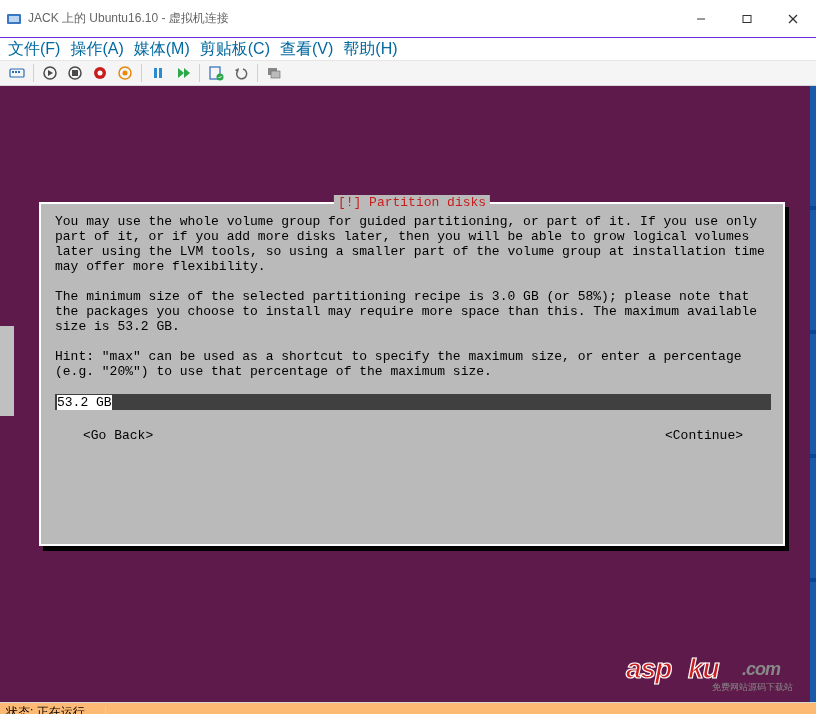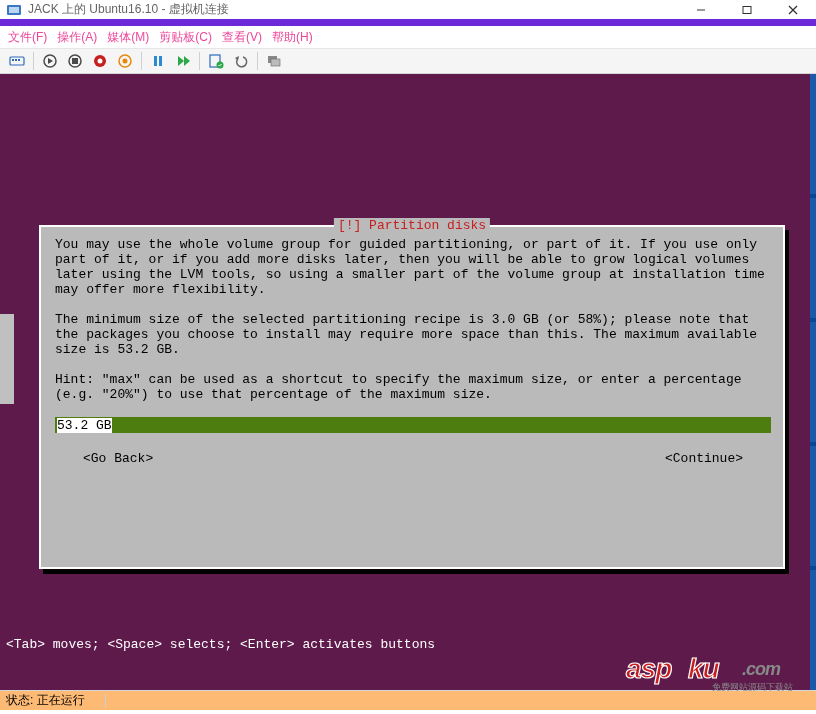--- a/index.html
+++ b/index.html
@@ -1,41 +1,41 @@
 <!DOCTYPE html>
 <html><head>
   <meta charset="utf-8">
   <style>
     * { margin: 0; padding: 0; box-sizing: border-box; }
     body { font-family: "Microsoft YaHei", Arial, sans-serif; font-size: 12px; background: #fff; width: 816px; height: 714px; overflow: hidden; position: relative; }
     
-    .titlebar { height: 26px; display: flex; align-items: center; padding: 0 0 0 6px; background: #fff; border-bottom: 7px solid #6d28d9; }
+    .titlebar { height: 38px; display: flex; align-items: center; padding: 0 0 0 6px; background: #fff; border-bottom: 1px solid #6d28d9; }
     .titlebar-icon { width: 16px; height: 16px; margin-right: 6px; }
     .titlebar-text { flex: 1; color: #666; font-size: 12px; }
     .win-controls { display: flex; }
     .win-btn { width: 46px; height: 30px; display: flex; align-items: center; justify-content: center; color: #555; cursor: pointer; }
     
     .menubar { height: 22px; display: flex; align-items: center; padding: 0 8px; gap: 10px; background: #fff; }
-    .menu-item { cursor: pointer; font-size: 12px; color: #ec4899; }
+    .menu-item { cursor: pointer; font-size: 16px; color: #0369a1; }
     
     .toolbar { height: 26px; display: flex; align-items: center; padding: 0 6px; gap: 3px; background: #f5f5f5; border-top: 1px solid #e6e6e6; border-bottom: 1px solid #d6d6d6; }
     .tool-btn { width: 22px; height: 22px; display: flex; align-items: center; justify-content: center; cursor: pointer; border-radius: 2px; }
     .tool-sep { width: 1px; height: 18px; background: #d0d0d0; margin: 0 2px; }
     
     .vm-area { position: relative; height: 616px; background: #5d1a4b; }
     .vm-right-edge { position: absolute; right: 0; top: 0; bottom: 0; width: 6px; background: repeating-linear-gradient(to bottom, #1a5aa8 0, #1a5aa8 120px, #0b4694 120px, #0b4694 124px); }
     .vm-left-edge { position: absolute; left: 0; top: 240px; width: 14px; height: 90px; background: #c0c0c0; }
     
-    .installer { position: absolute; left: 6px; right: 10px; top: 0; bottom: 30px; color: #fff; font-family: "Courier New", monospace; font-size: 13px; line-height: 15px; margin-top: 35px; }
+    .installer { position: absolute; left: 6px; right: 10px; top: 0; bottom: 30px; color: #fff; font-family: "Courier New", monospace; font-size: 13px; line-height: 15px; }
     
     .dialog-shadow { position: absolute; left: 37px; top: 121px; width: 746px; height: 344px; background: #000; }
     .dialog { position: absolute; left: 33px; top: 116px; width: 746px; height: 344px; background: #bababa; border: 2px solid #fff; padding: 10px 12px 10px 14px; color: #000; }
     .dialog-title { position: absolute; top: -9px; left: 50%; transform: translateX(-50%); background: #bababa; padding: 0 4px; color: #c81e1e; font-weight: normal; }
     .dlg-text { white-space: pre-wrap; margin-bottom: 15px; }
-    .input-line { background: #4d7c0f; color: #fff; padding: 1px 2px; margin: 2px 0 18px 0; height: 16px; }
+    .input-line { background: #404040; color: #fff; padding: 1px 2px; margin: 2px 0 18px 0; height: 16px; }
     .input-val { background: #fff; color: #000; }
     .buttons-row { display: flex; justify-content: space-between; padding: 0 28px 0 28px; gap: 42px; }
     .nav-btn { cursor: pointer; }
     
     .installer-footer { position: absolute; left: 0; bottom: 8px; color: #fff; }
     
     .statusbar { height: 20px; display: flex; align-items: center; padding: 8px 6px; background: #fdba74; border-top: 1px solid #d6d6d6; font-size: 12px; }
     .status-sep { width: 1px; height: 14px; background: #d0d0d0; margin: 0 70px 0 20px; }
     
     .watermark { position: absolute; right: 4px; bottom: 20px; pointer-events: none; }
@@ -163,21 +163,20 @@
       <div class="dialog-title">[!] Partition disks</div>
       <div class="dlg-text">You may use the whole volume group for guided partitioning, or part of it. If you use only part of it, or if you add more disks later, then you will be able to grow logical volumes later using the LVM tools, so using a smaller part of the volume group at installation time may offer more flexibility.</div>
       <div class="dlg-text">The minimum size of the selected partitioning recipe is 3.0 GB (or 58%); please note that the packages you choose to install may require more space than this. The maximum available size is 53.2 GB.</div>
       <div class="dlg-text">Hint: "max" can be used as a shortcut to specify the maximum size, or enter a percentage (e.g. "20%") to use that percentage of the maximum size.</div>
       <div class="input-line"><span class="input-val">53.2 GB</span></div>
       <div class="buttons-row">
         <span class="nav-btn">&lt;Go Back&gt;</span>
         <span class="nav-btn">&lt;Continue&gt;</span>
       </div>
     </div>
-    <div class="installer-footer">&lt;Tab&gt; moves; &lt;Space&gt; selects; &lt;Enter&gt; activates buttons</div>
   </div>
 </div>
 
 <div class="statusbar">
   <span>状态: 正在运行</span>
   <span class="status-sep"></span>
 </div>
 
 <svg class="watermark" width="190" height="46">
   <text x="4" y="30" class="wm-text wm-a">asp</text>

